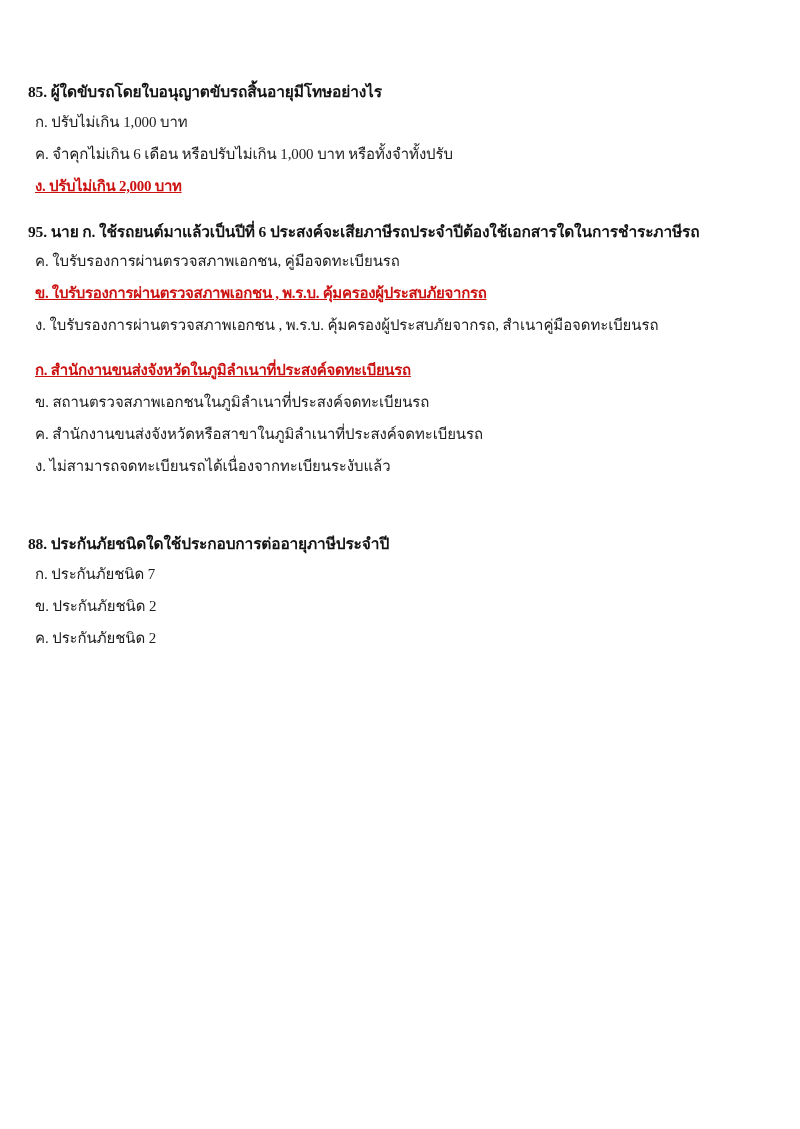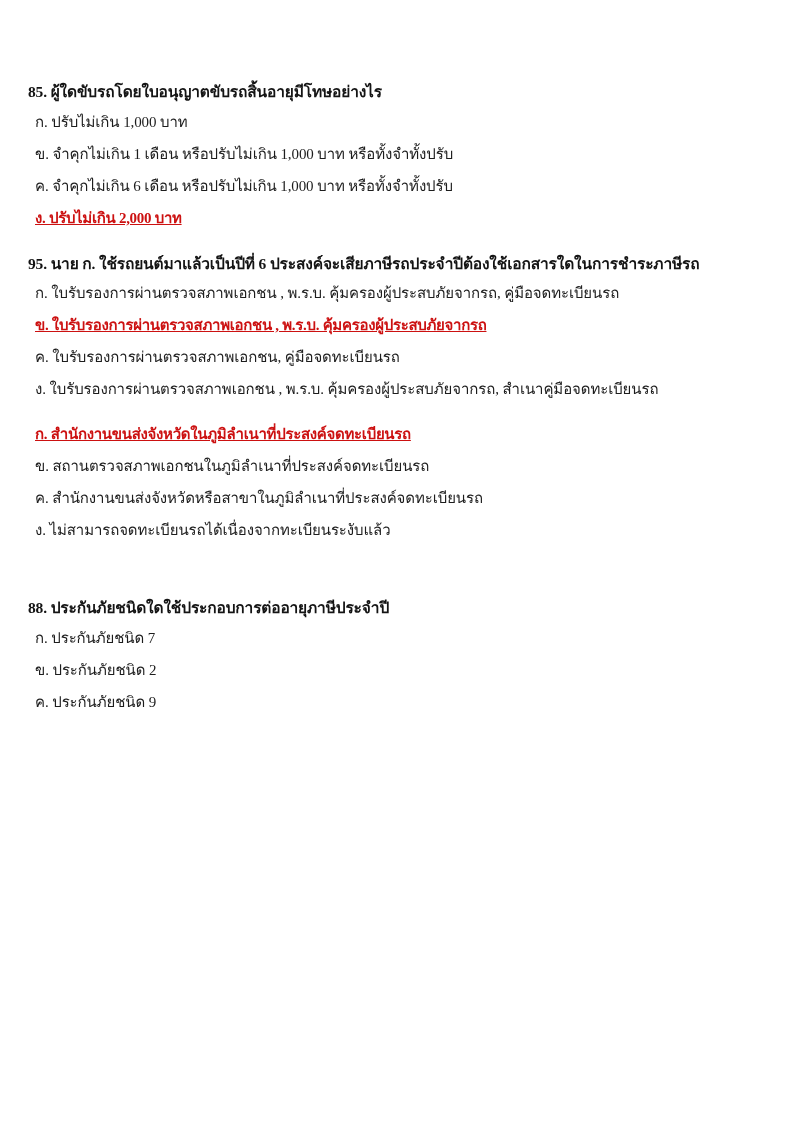--- a/index.html
+++ b/index.html
@@ -76,48 +76,46 @@
 </head>
 <body>
 
 <div class="page">
   <div class="content">
 
     <section class="question-block">
       <h2 class="question-title">85. ผู้ใดขับรถโดยใบอนุญาตขับรถสิ้นอายุมีโทษอย่างไร</h2>
       <ul class="choice-list">
         <li class="choice">ก. ปรับไม่เกิน 1,000 บาท</li>
-        <li class="choice">ข. จำคุกไม่เกิน 1 เดือน หรือปรับไม่เกิน 1,000 บาท หรือทั้งจำทั้งปรับ</li>
         <li class="choice">ค. จำคุกไม่เกิน 6 เดือน หรือปรับไม่เกิน 1,000 บาท หรือทั้งจำทั้งปรับ</li>
         <li class="choice answer">ง. ปรับไม่เกิน 2,000 บาท</li>
       </ul>
     </section>
 
     <section class="question-block">
       <h2 class="question-title">95. นาย ก. ใช้รถยนต์มาแล้วเป็นปีที่ 6 ประสงค์จะเสียภาษีรถประจำปีต้องใช้เอกสารใดในการชำระภาษีรถ</h2>
       <ul class="choice-list">
-        <li class="choice">ก. ใบรับรองการผ่านตรวจสภาพเอกชน , พ.ร.บ. คุ้มครองผู้ประสบภัยจากรถ, คู่มือจดทะเบียนรถ</li>
+        <li class="choice">ค. ใบรับรองการผ่านตรวจสภาพเอกชน, คู่มือจดทะเบียนรถ</li>
         <li class="choice answer">ข. ใบรับรองการผ่านตรวจสภาพเอกชน , พ.ร.บ. คุ้มครองผู้ประสบภัยจากรถ</li>
-        <li class="choice">ค. ใบรับรองการผ่านตรวจสภาพเอกชน, คู่มือจดทะเบียนรถ</li>
         <li class="choice">ง. ใบรับรองการผ่านตรวจสภาพเอกชน , พ.ร.บ. คุ้มครองผู้ประสบภัยจากรถ, สำเนาคู่มือจดทะเบียนรถ</li>
       </ul>
     </section>
 
     <section class="question-block gap-large">
       <ul class="choice-list">
         <li class="choice answer">ก. สำนักงานขนส่งจังหวัดในภูมิลำเนาที่ประสงค์จดทะเบียนรถ</li>
         <li class="choice">ข. สถานตรวจสภาพเอกชนในภูมิลำเนาที่ประสงค์จดทะเบียนรถ</li>
         <li class="choice">ค. สำนักงานขนส่งจังหวัดหรือสาขาในภูมิลำเนาที่ประสงค์จดทะเบียนรถ</li>
         <li class="choice">ง. ไม่สามารถจดทะเบียนรถได้เนื่องจากทะเบียนระงับแล้ว</li>
       </ul>
     </section>
 
     <section class="question-block">
       <h2 class="question-title">88. ประกันภัยชนิดใดใช้ประกอบการต่ออายุภาษีประจำปี</h2>
       <ul class="choice-list">
         <li class="choice">ก. ประกันภัยชนิด 7</li>
         <li class="choice">ข. ประกันภัยชนิด 2</li>
-        <li class="choice">ค. ประกันภัยชนิด 9</li>
+        <li class="choice">ค. ประกันภัยชนิด 2</li>
       </ul>
     </section>
 
   </div>
 </div>
 
 </body></html>

